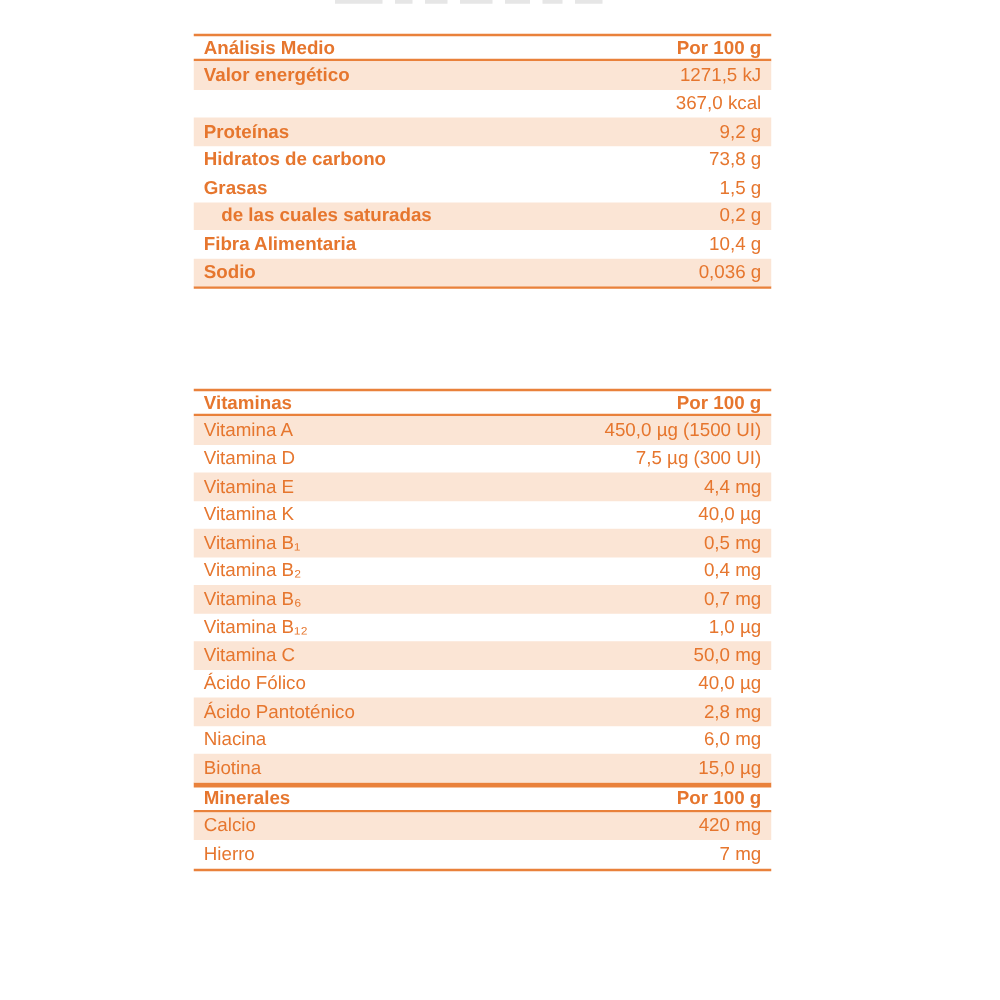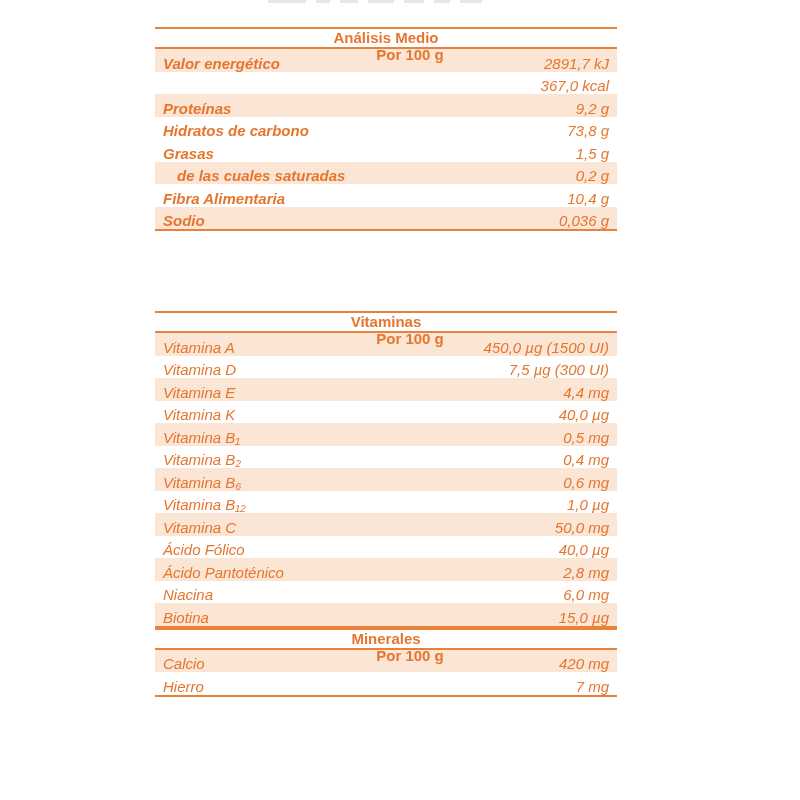--- a/index.html
+++ b/index.html
@@ -48,30 +48,28 @@
   .t3 { }
   .thead {
     display: flex;
     justify-content: space-between;
     align-items: center;
     height: 20px;
     padding: 0 8px;
     font-weight: bold;
     border-bottom: 2px solid #e9813b;
     box-sizing: border-box;
-    flex-direction: column;
   }
   .row {
     display: flex;
     justify-content: space-between;
-    align-items: flex-end;
+    align-items: center;
     height: 22.5px;
     padding: 0 8px;
     box-sizing: border-box;
-    font-style: italic;
   }
   .row.shaded { background: #fbe5d5; }
   .lbl { white-space: nowrap; }
   .val { white-space: nowrap; text-align: right; padding-left: 48px; }
   .t1 .lbl { font-weight: bold; }
   .indent-1 { padding-left: 9px; }
   .indent-2 { padding-left: 14px; }
 </style>
 </head>
 <body>
@@ -84,21 +82,21 @@
 
   <div class="tables-wrap">
 
     <div class="ntable t1">
       <div class="thead">
         <span class="lbl">Análisis Medio</span>
         <span class="val">Por 100 g</span>
       </div>
       <div class="row shaded">
         <span class="lbl">Valor energético</span>
-        <span class="val">2891,7 kJ</span>
+        <span class="val">1271,5 kJ</span>
       </div>
       <div class="row">
         <span class="lbl"></span>
         <span class="val">367,0 kcal</span>
       </div>
       <div class="row shaded">
         <span class="lbl">Proteínas</span>
         <span class="val">9,2 g</span>
       </div>
       <div class="row">
@@ -147,21 +145,21 @@
       <div class="row shaded">
         <span class="lbl">Vitamina B₁</span>
         <span class="val">0,5 mg</span>
       </div>
       <div class="row">
         <span class="lbl">Vitamina B₂</span>
         <span class="val">0,4 mg</span>
       </div>
       <div class="row shaded">
         <span class="lbl">Vitamina B₆</span>
-        <span class="val">0,6 mg</span>
+        <span class="val">0,7 mg</span>
       </div>
       <div class="row">
         <span class="lbl">Vitamina B₁₂</span>
         <span class="val">1,0 µg</span>
       </div>
       <div class="row shaded">
         <span class="lbl">Vitamina C</span>
         <span class="val">50,0 mg</span>
       </div>
       <div class="row">

